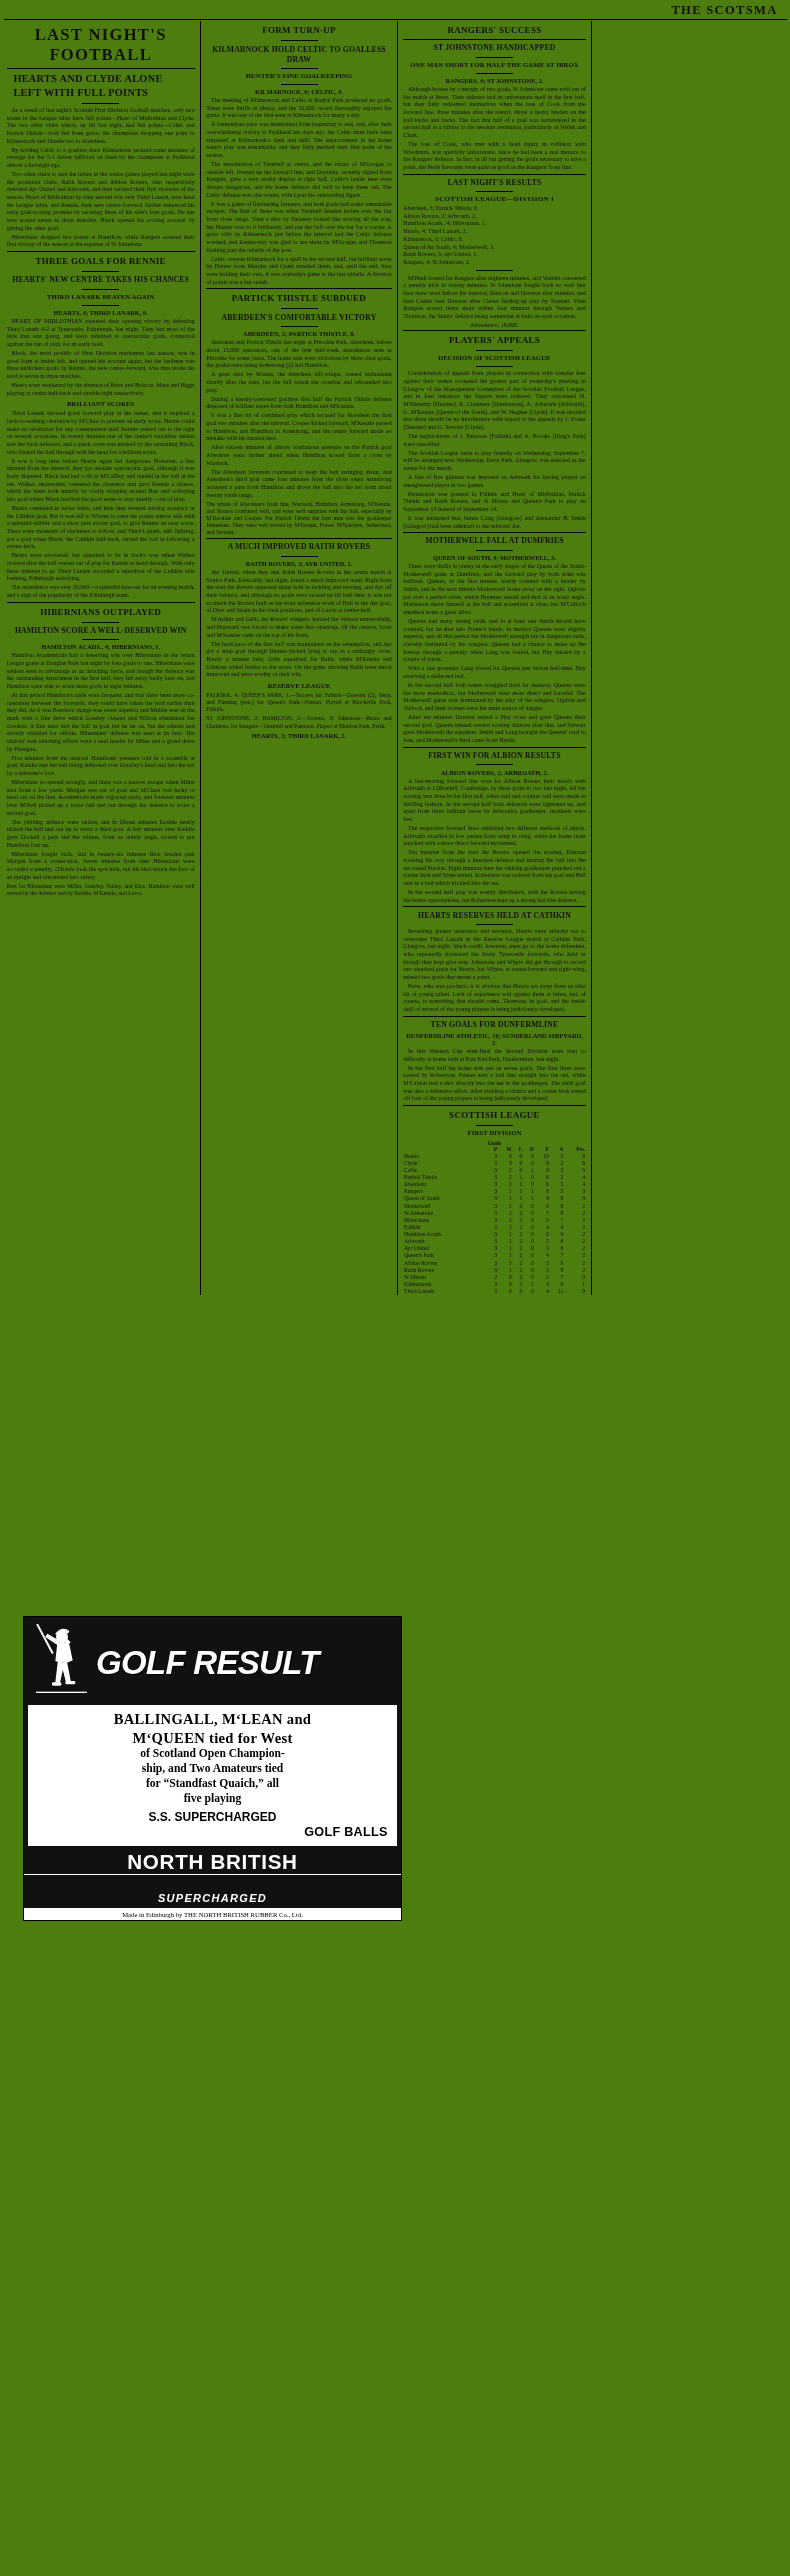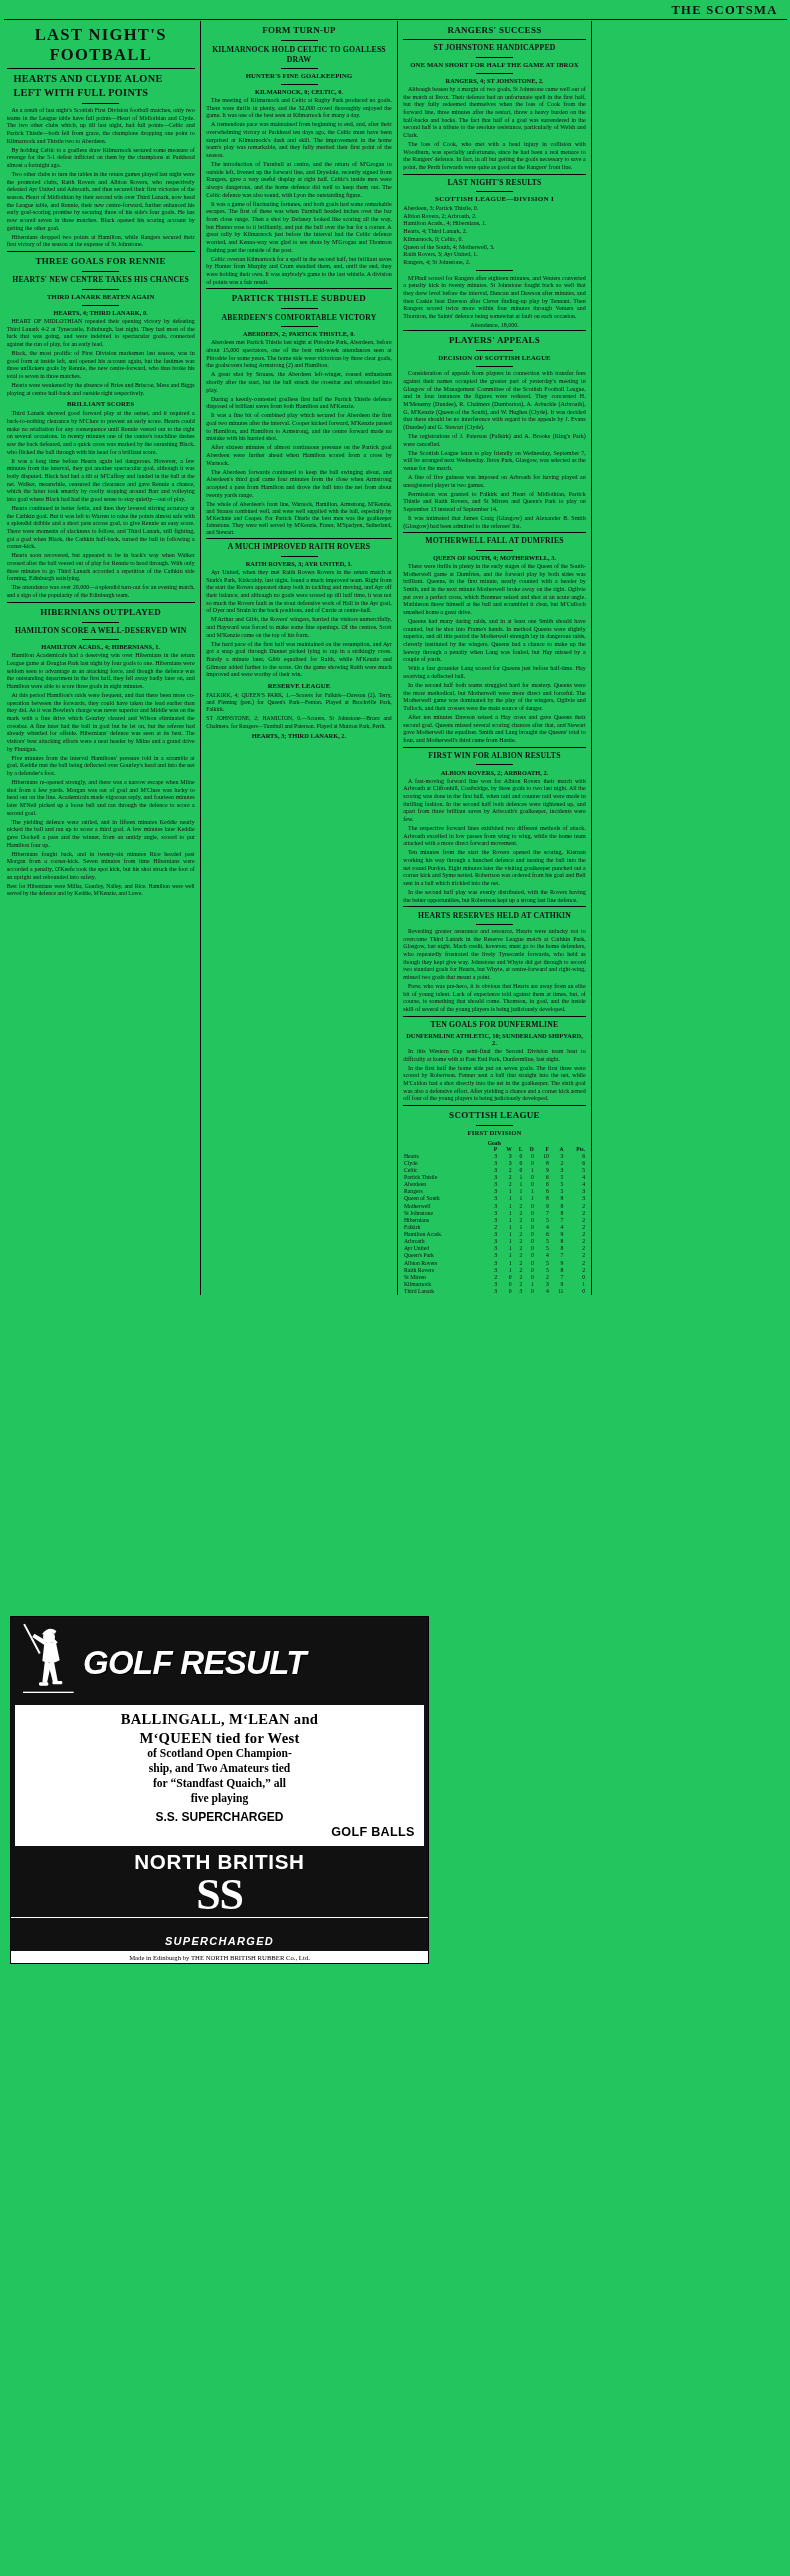--- a/index.html
+++ b/index.html
@@ -8,21 +8,21 @@
     background: #ffffff;
   }
   body {
     font-family: "Liberation Serif", serif;
     color: #111;
   }
   .page {
     width: 791px;
     height: 2576px;
     position: relative;
-    background: #22c55e;
+    background: #4d7c0f;
     box-sizing: border-box;
     padding: 2.7px 4px 0 4px;
     overflow: hidden;
   }
   .masthead {
     text-align: right;
     font-family: "Liberation Serif", serif;
     font-size: 12.6px;
     letter-spacing: 1.3px;
     font-weight: bold;
@@ -662,21 +662,21 @@
               <td>11</td>
               <td>0</td>
             </tr>
           </tbody>
       </table>
     </div>
 
     <div class="col col-4"></div>
   </div>
 
-  <div style="position:absolute; left:10px; top:1609px; width:419px;">
+  <div style="position:absolute; left:23px; top:1609px; width:379px;">
     <div class="ad">
       <div class="ad-top">
         <div class="ad-golfer">
           <svg width="72" height="88" viewBox="0 0 108 132" aria-hidden="true">
             <rect x="0" y="0" width="108" height="132" fill="#111"></rect>
             <g fill="#ffffff">
 
               <rect x="30" y="8" width="3" height="50" transform="rotate(-28 31 33)"></rect>
 
               <circle cx="57" cy="30" r="9"></circle>
@@ -711,21 +711,20 @@
           <div>ship, and Two Amateurs tied</div>
           <div>for “Standfast Quaich,” all</div>
           <div>five playing</div>
         </div>
         <div class="ad-super">S.S. SUPERCHARGED</div>
         <div class="ad-balls">GOLF BALLS</div>
       </div>
 
       <div class="ad-brand">
         <div class="ad-brand-line">NORTH BRITISH</div>
-        <div class="ad-ss">SS</div>
       </div>
       <div class="ad-sc-band">SUPERCHARGED</div>
       <div class="ad-foot">Made in Edinburgh by THE NORTH BRITISH RUBBER Co., Ltd.</div>
     </div>
   </div>
 
 </div>
 
 
 </body></html>

